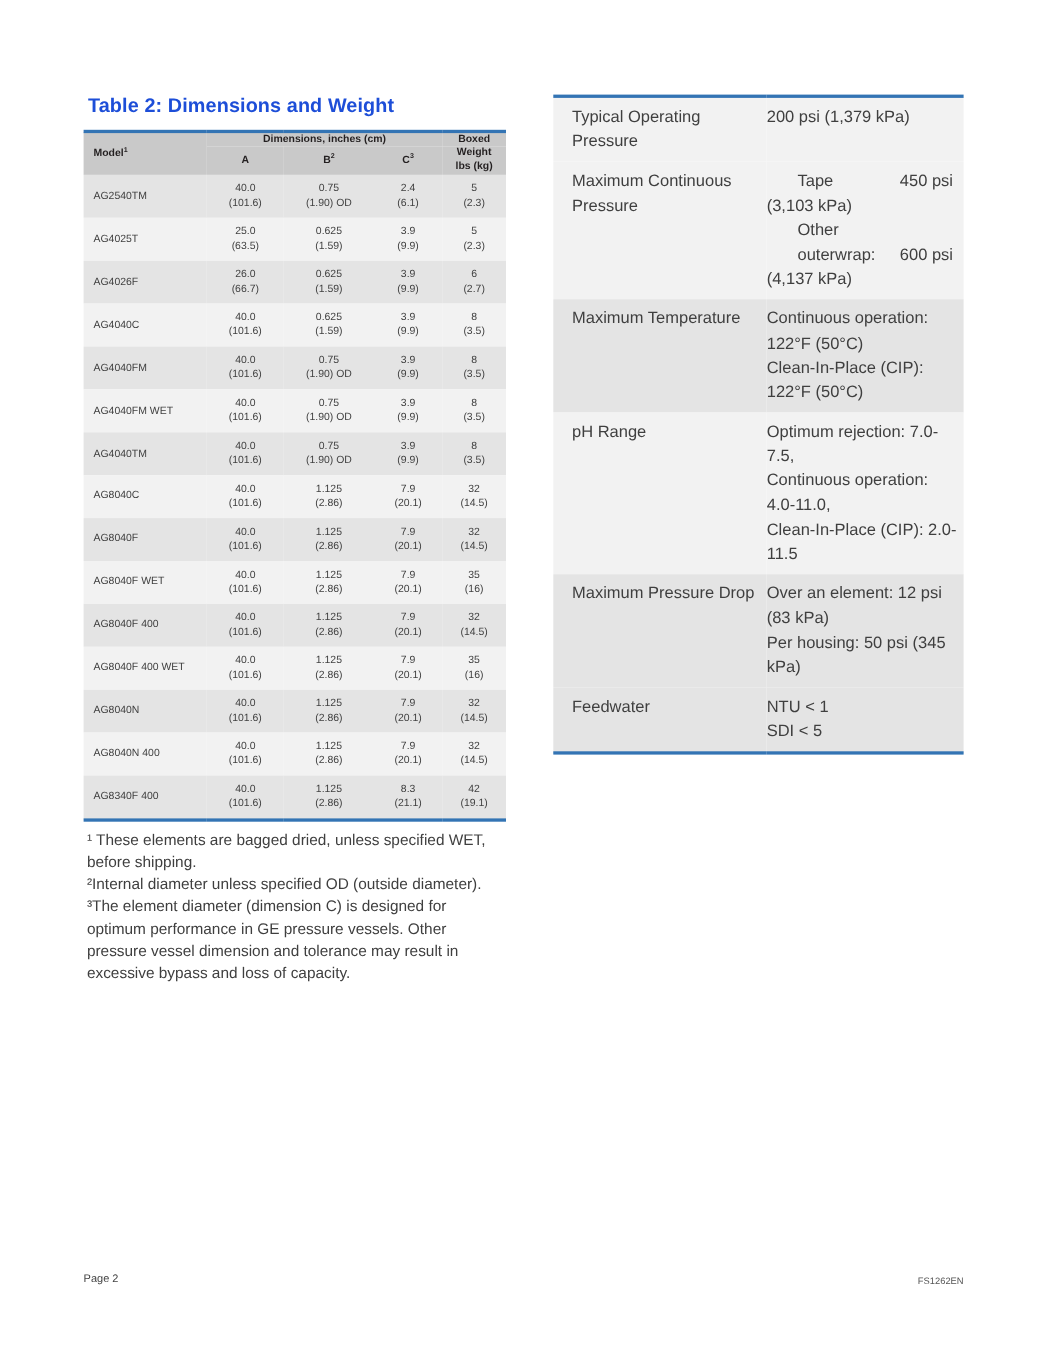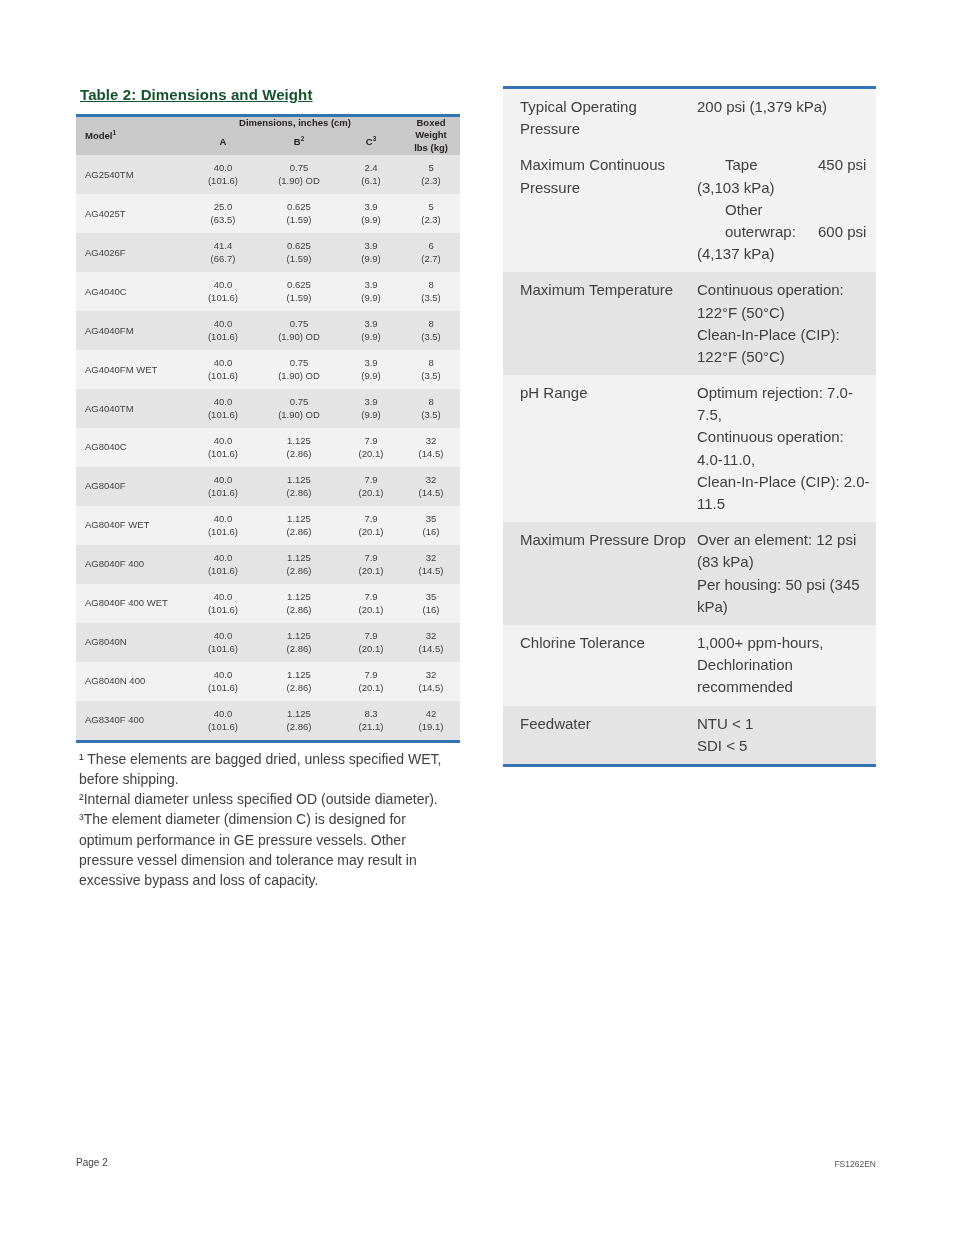--- a/index.html
+++ b/index.html
@@ -29,26 +29,25 @@
     width: 384px;
   }
   .col-right {
     position: absolute;
     left: 503px;
     top: 86px;
     width: 373px;
   }
 
   .table-title {
-    font-size: 15px;
+    font-size: 18px;
     font-weight: bold;
-    color: #14532d;
+    color: #1d4ed8;
     letter-spacing: .1px;
     margin: 0 0 11px 4px;
-    text-decoration: underline;
   }
 
   .tbl {
     width: 100%;
     border-collapse: collapse;
     border-top: 3px solid #3374b4;
     border-bottom: 3px solid #3374b4;
     table-layout: fixed;
   }
   .tbl td, .tbl th {
@@ -236,21 +235,21 @@
               <span class="num">(9.9)</span>
             </td>
             <td>
               <span class="num">5</span>
               <span class="num">(2.3)</span>
             </td>
           </tr>
           <tr class="t2-row rowA">
             <td class="model">AG4026F</td>
             <td>
-              <span class="num">41.4</span>
+              <span class="num">26.0</span>
               <span class="num">(66.7)</span>
             </td>
             <td>
               <span class="num">0.625</span>
               <span class="num">(1.59)</span>
             </td>
             <td>
               <span class="num">3.9</span>
               <span class="num">(9.9)</span>
             </td>
@@ -529,27 +528,20 @@
               <div>Clean-In-Place (CIP): 2.0-11.5</div>
             </td>
           </tr>
           <tr class="rowA">
             <td class="k">Maximum Pressure Drop</td>
             <td class="v">
               <div>Over an element: 12 psi (83 kPa)</div>
               <div>Per housing: 50 psi (345 kPa)</div>
             </td>
           </tr>
-          <tr class="rowB">
-            <td class="k">Chlorine Tolerance</td>
-            <td class="v">
-              <div>1,000+ ppm-hours,</div>
-              <div>Dechlorination recommended</div>
-            </td>
-          </tr>
           <tr class="rowA">
             <td class="k">Feedwater</td>
             <td class="v">
               <div>NTU &lt; 1</div>
               <div>SDI &lt; 5</div>
             </td>
           </tr>
         </tbody>
     </table>
   </div>

